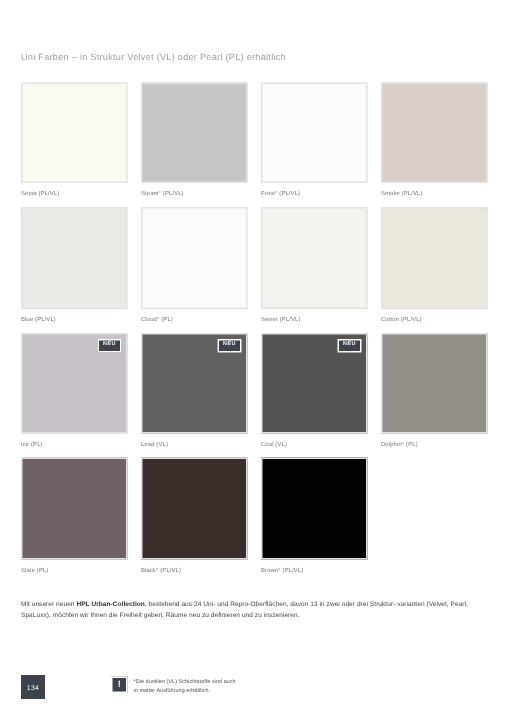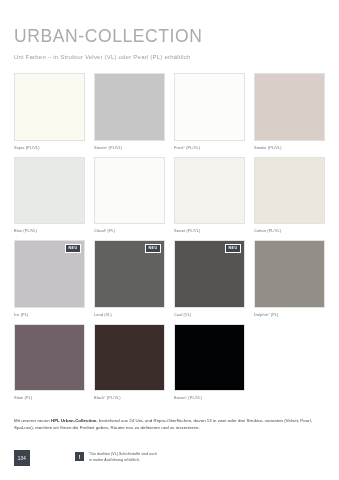--- a/index.html
+++ b/index.html
@@ -153,21 +153,20 @@
     color: #4b5157;
     letter-spacing: 0.05px;
   }
 </style>
 </head>
 <body>
 
 <div class="page">
 
   <div class="header">
-    <div class="title">URBAN-COLLECTION</div>
     <div class="subtitle">Uni Farben – in Struktur Velvet (VL) oder Pearl (PL) erhältlich</div>
   </div>
 
   <div class="grid" id="swatch-grid">
       <div class="cell">
         <div class="swatch-wrap">
           <div class="swatch" style="background: rgb(251, 250, 240);"></div>
         </div>
         <div class="cell-label">Sepia (PL/VL)</div>
       </div>

